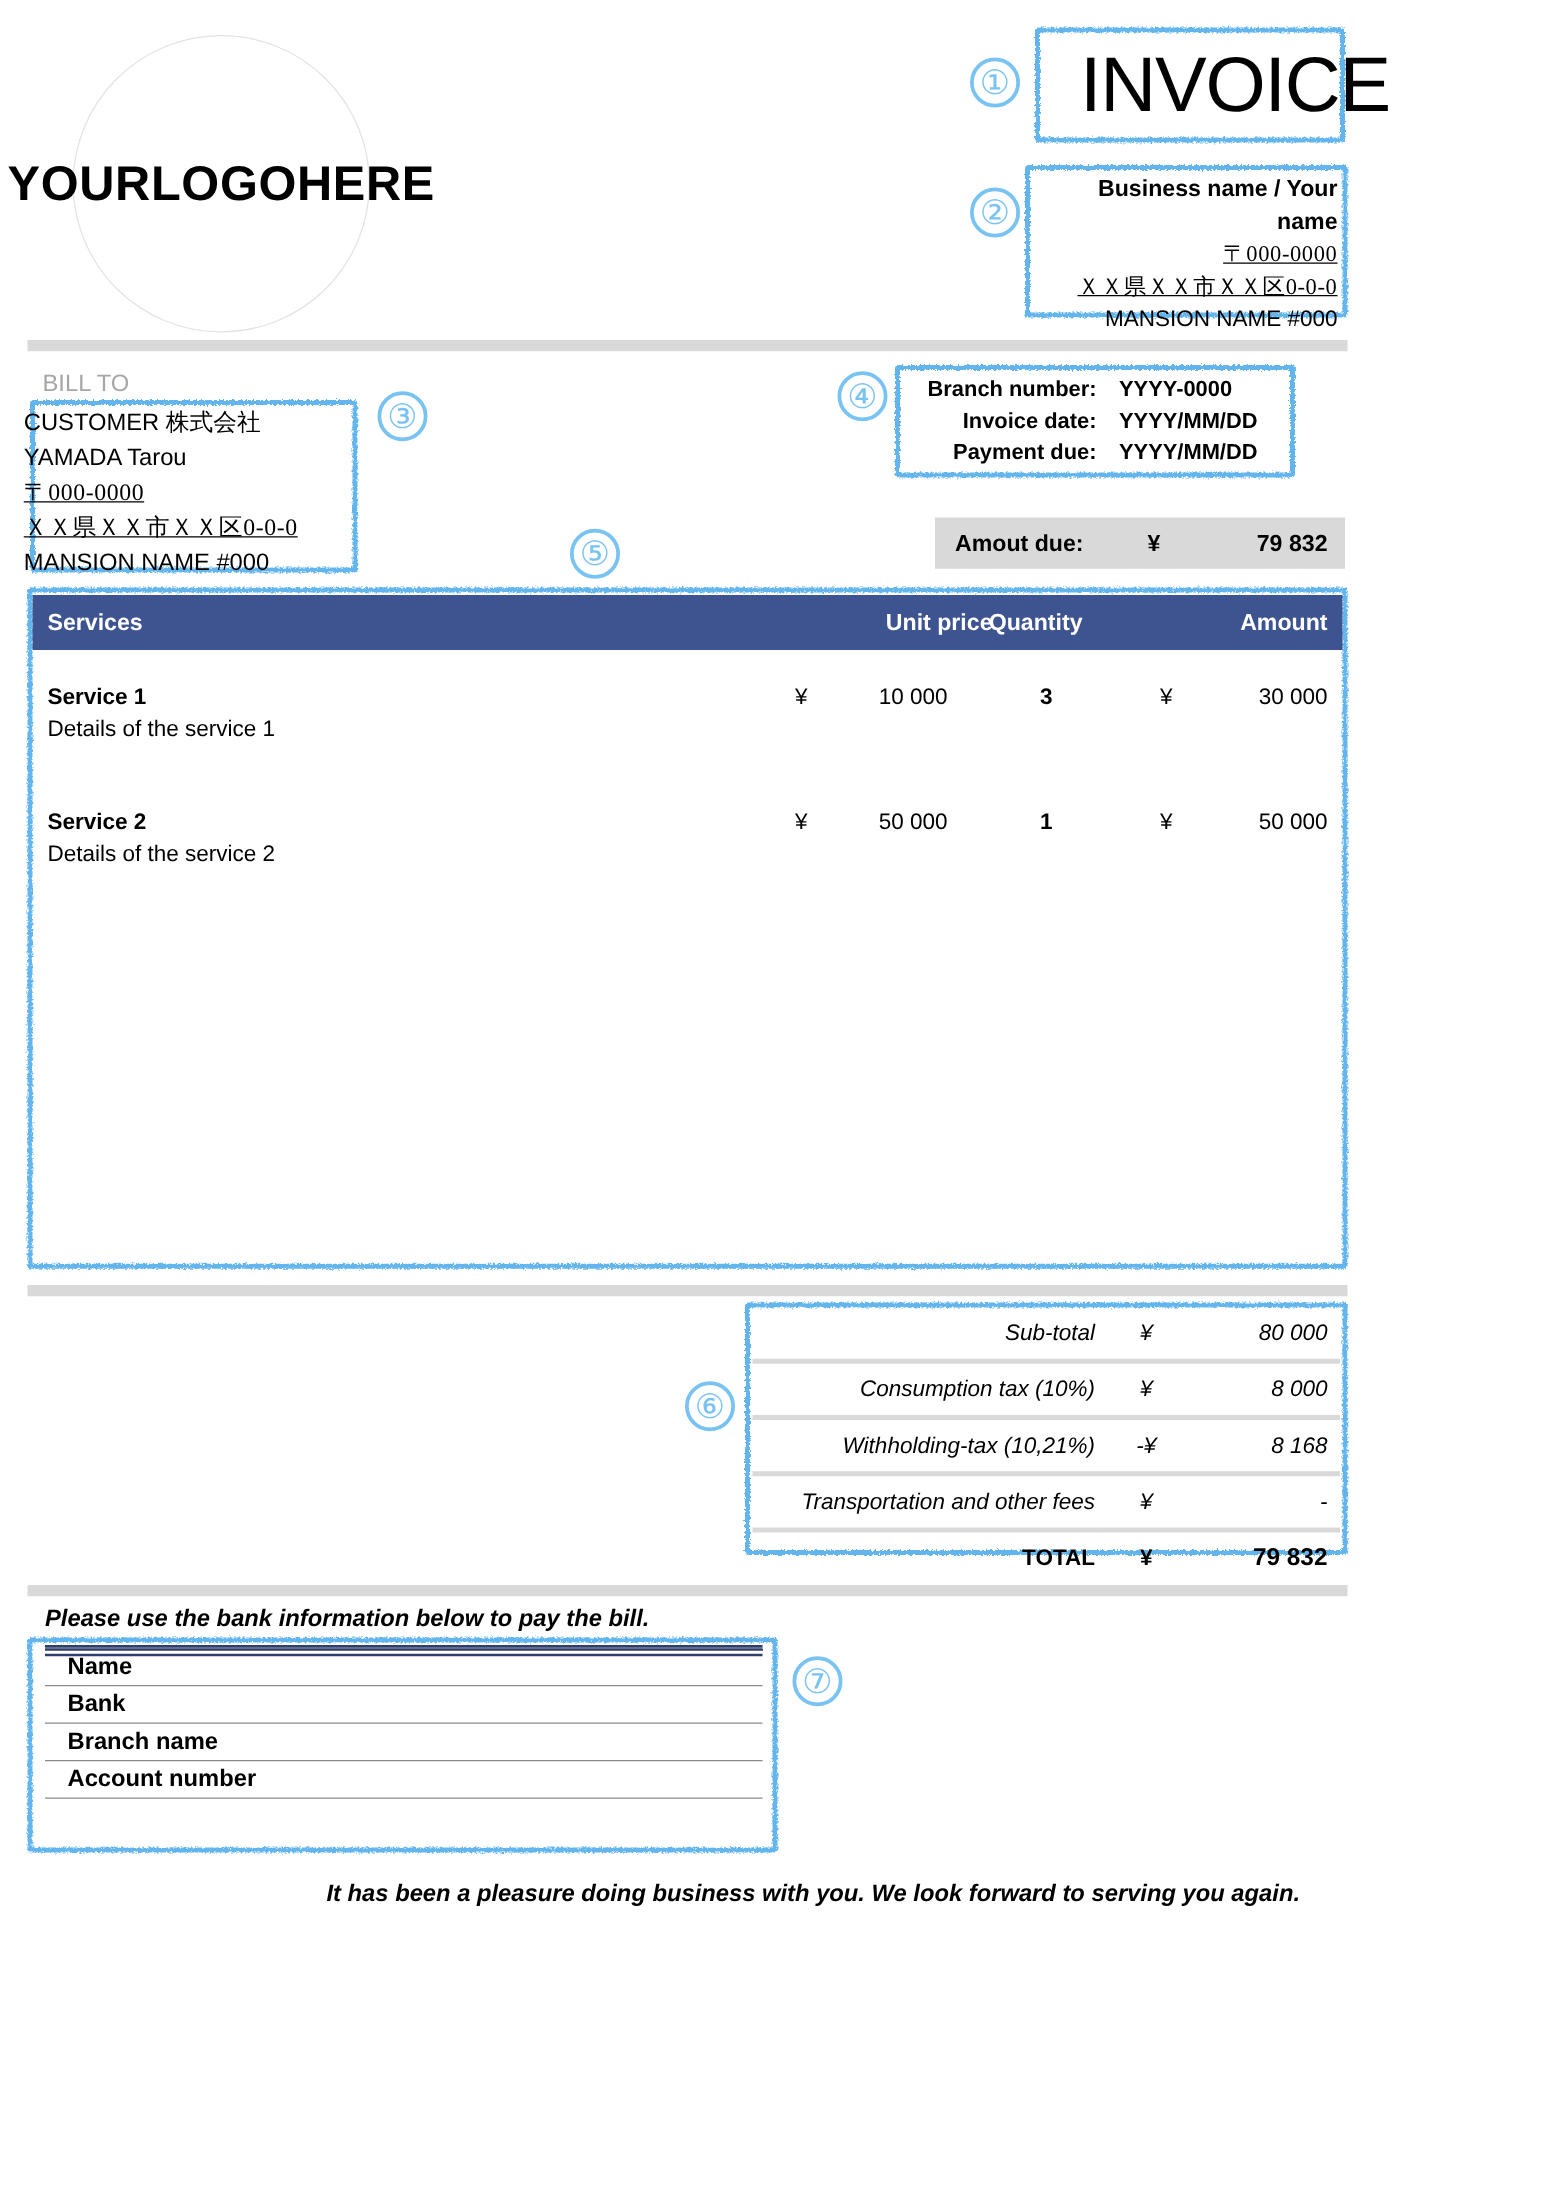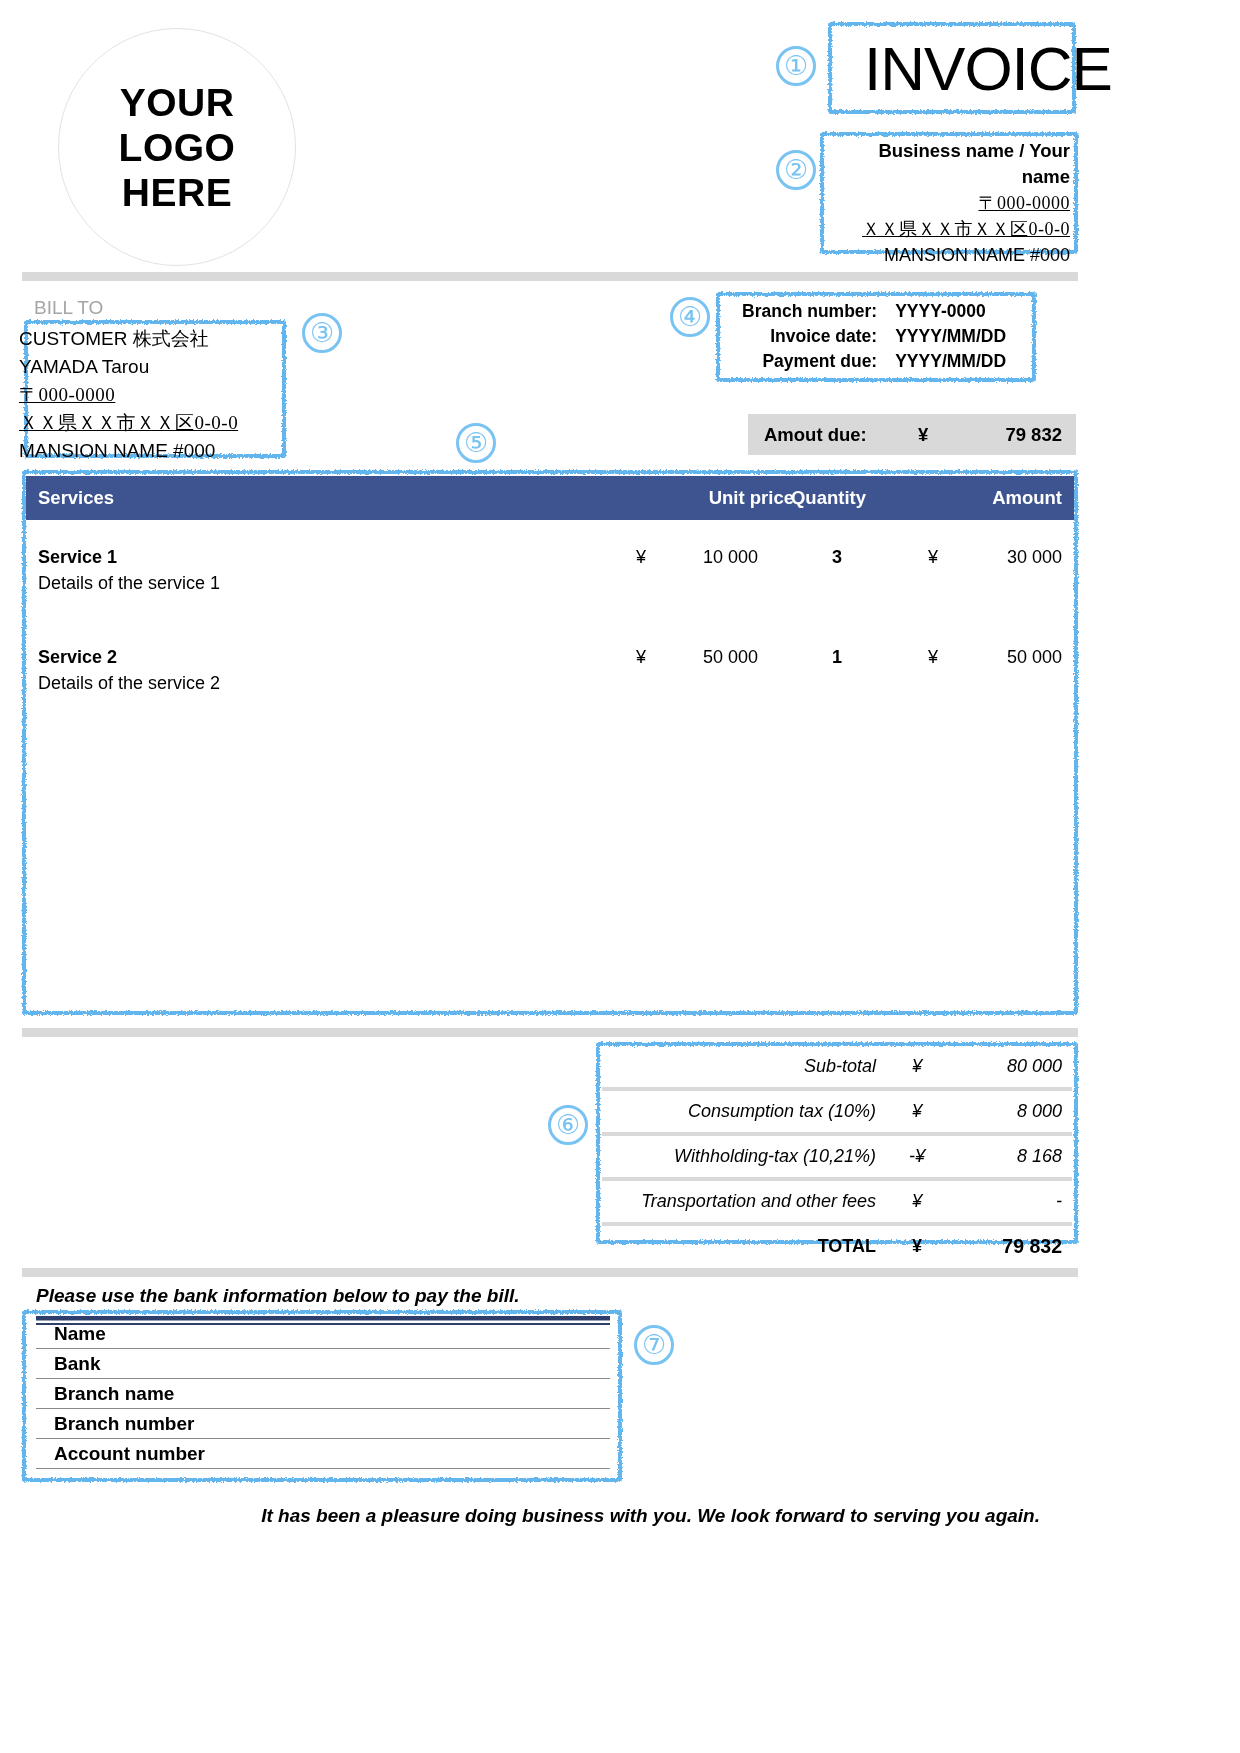--- a/index.html
+++ b/index.html
@@ -53,21 +53,21 @@
   }
 
   
   #logo-circle {
     position: absolute;
     left: 58px; top: 28px;
     width: 236px; height: 236px;
     border: 1px solid #e3e3e3;
     border-radius: 50%;
     display: flex;
-    flex-direction: column;
+    flex-direction: row;
     align-items: center;
     justify-content: center;
     font-weight: bold;
     font-size: 39px;
     line-height: 45px;
     letter-spacing: .5px;
   }
 
   
   #invoice-title {
@@ -403,23 +403,20 @@
       <tr>
         <td>Name</td>
       </tr>
       <tr>
         <td>Bank</td>
       </tr>
       <tr>
         <td>Branch name</td>
       </tr>
       <tr>
-        <td>Branch number</td>
-      </tr>
-      <tr>
         <td>Account number</td>
       </tr>
     </tbody>
   </table>
 
   <div id="footer-note">It has been a pleasure doing business with you. We look forward to serving you again.</div>
 
 </div>
 
 </body></html>

